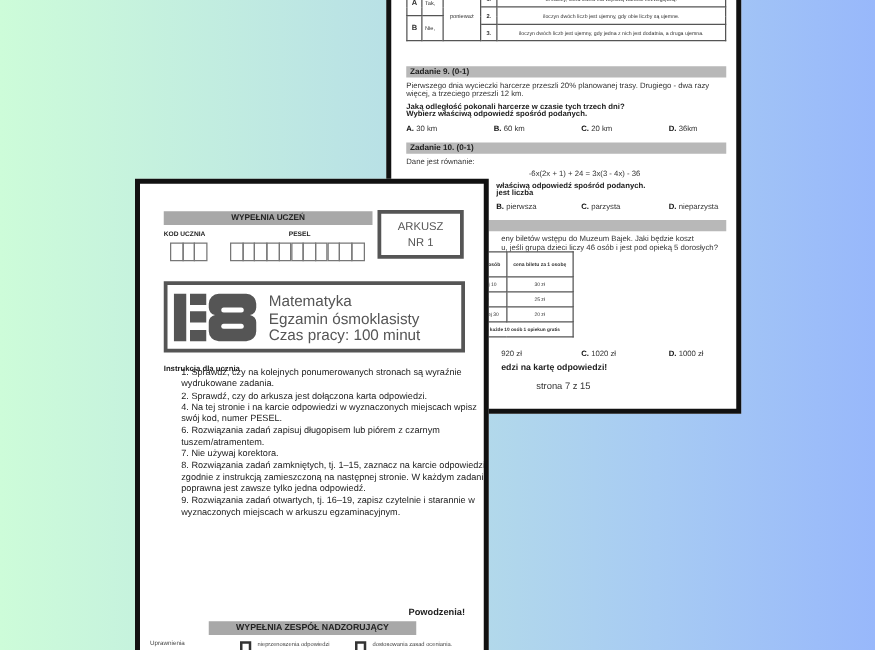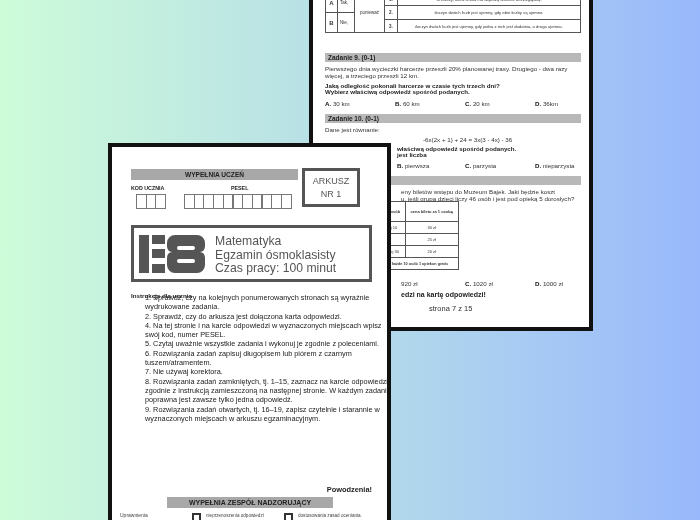--- a/index.html
+++ b/index.html
@@ -61,21 +61,21 @@
       overflow: hidden;
     }
     .fill-bar {
       position: absolute; left: 19px; top: 22px; width: 167px; height: 11px;
       background: #a8a8a8; font-size: 6.6px; font-weight: bold; text-align: center; line-height: 11px; color: #222;
     }
     .field-label { position: absolute; font-size: 5.3px; font-weight: bold; color: #222; white-space: nowrap; }
     .boxes { position: absolute; display: flex; }
     .boxes .cell { width: 10.5px; height: 15px; border: 0.8px solid #777; margin-right: -0.8px; }
     .arkusz {
-      position: absolute; left: 190px; top: 21px; width: 58px; height: 39px;
+      position: absolute; left: 190px; top: 21px; width: 69px; height: 39px;
       border: 3px solid #555; text-align: center; font-size: 9px; color: #555; line-height: 13px; padding-top: 4px;
     }
     .e8-box {
       position: absolute; left: 19px; top: 78px; width: 241px; height: 57px;
       border: 3px solid #555;
     }
     .e8-logo { position: absolute; left: 5px; top: 4px; }
     .e8-text { position: absolute; left: 81px; top: 7px; font-size: 12.2px; color: #555; line-height: 13.5px; }
     .instr-title { position: absolute; left: 19px; top: 145px; font-size: 6.2px; font-weight: bold; color: #222; }
     .instr-list { position: absolute; left: 19px; top: 146px; width: 250px; font-size: 7.3px; line-height: 9.3px; color: #222; margin-left: 14px; }
@@ -225,21 +225,20 @@
       <div>Egzamin ósmoklasisty</div>
       <div>Czas pracy: 100 minut</div>
     </div>
   </div>
 
   <div class="instr-title">Instrukcja dla ucznia</div>
   <div class="instr-list">
     <div>1. Sprawdź, czy na kolejnych ponumerowanych stronach są wyraźnie wydrukowane zadania.</div>
     <div>2. Sprawdź, czy do arkusza jest dołączona karta odpowiedzi.</div>
     <div>4. Na tej stronie i na karcie odpowiedzi w wyznaczonych miejscach wpisz swój kod, numer PESEL.</div>
-    <div>5. Czytaj uważnie wszystkie zadania i wykonuj je zgodnie z poleceniami.</div>
     <div>6. Rozwiązania zadań zapisuj długopisem lub piórem z czarnym tuszem/atramentem.</div>
     <div>7. Nie używaj korektora.</div>
     <div>8. Rozwiązania zadań zamkniętych, tj. 1–15, zaznacz na karcie odpowiedzi zgodnie z instrukcją zamieszczoną na następnej stronie. W każdym zadaniu poprawna jest zawsze tylko jedna odpowiedź.</div>
     <div>9. Rozwiązania zadań otwartych, tj. 16–19, zapisz czytelnie i starannie w wyznaczonych miejscach w arkuszu egzaminacyjnym.</div>
   </div>
 
   <div class="powodzenia">Powodzenia!</div>
   <div class="zespol-bar">WYPEŁNIA ZESPÓŁ NADZORUJĄCY</div>
 
   <div class="upr">Uprawnienia</div>

